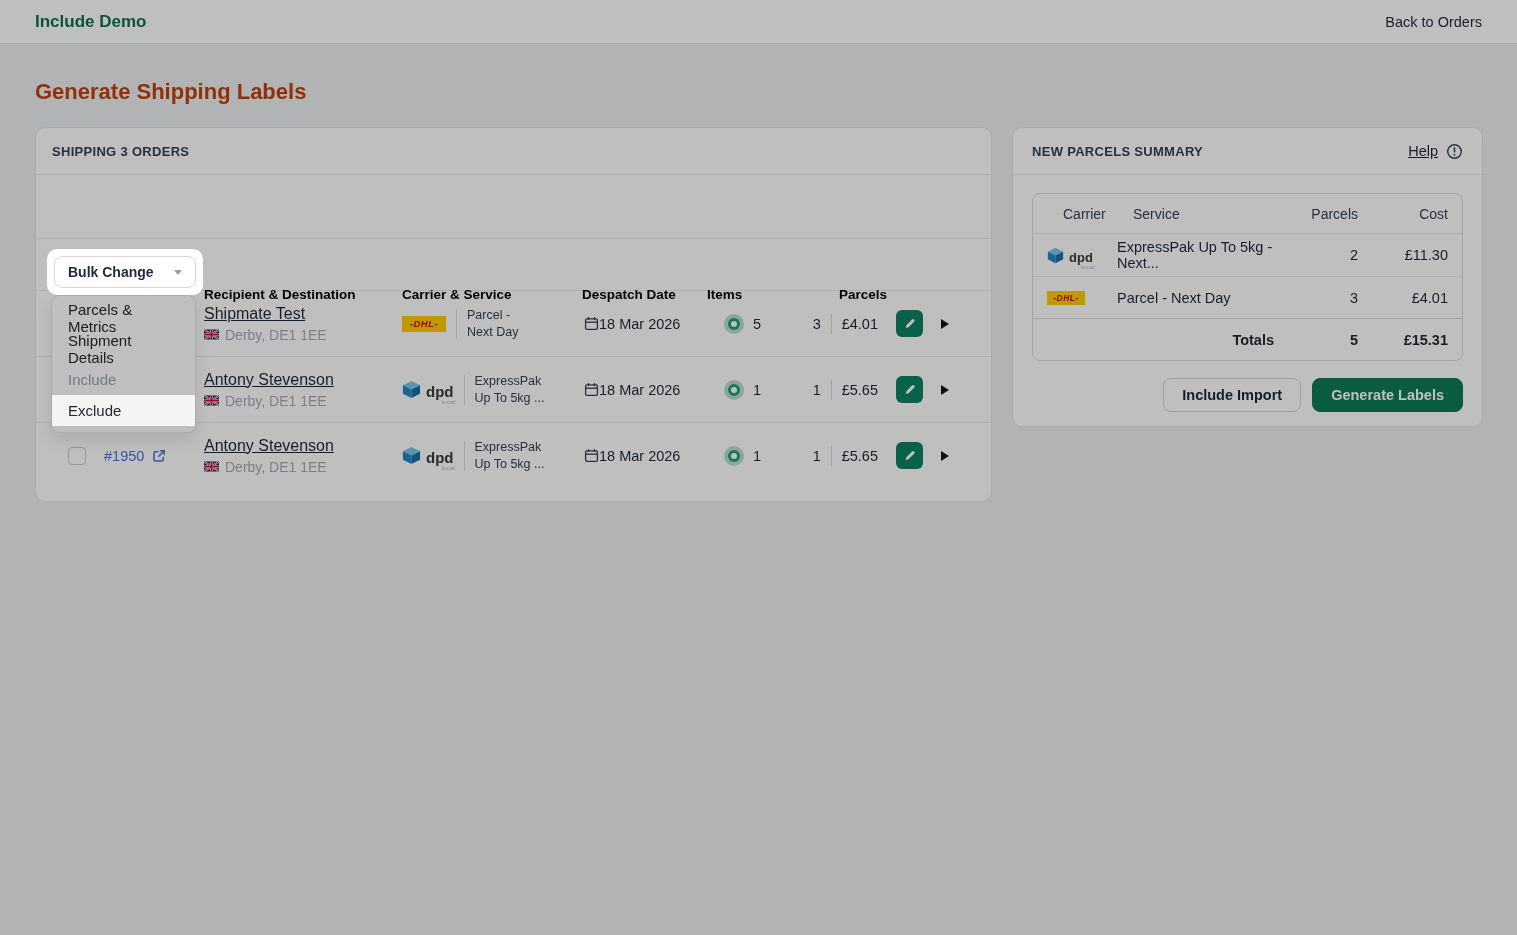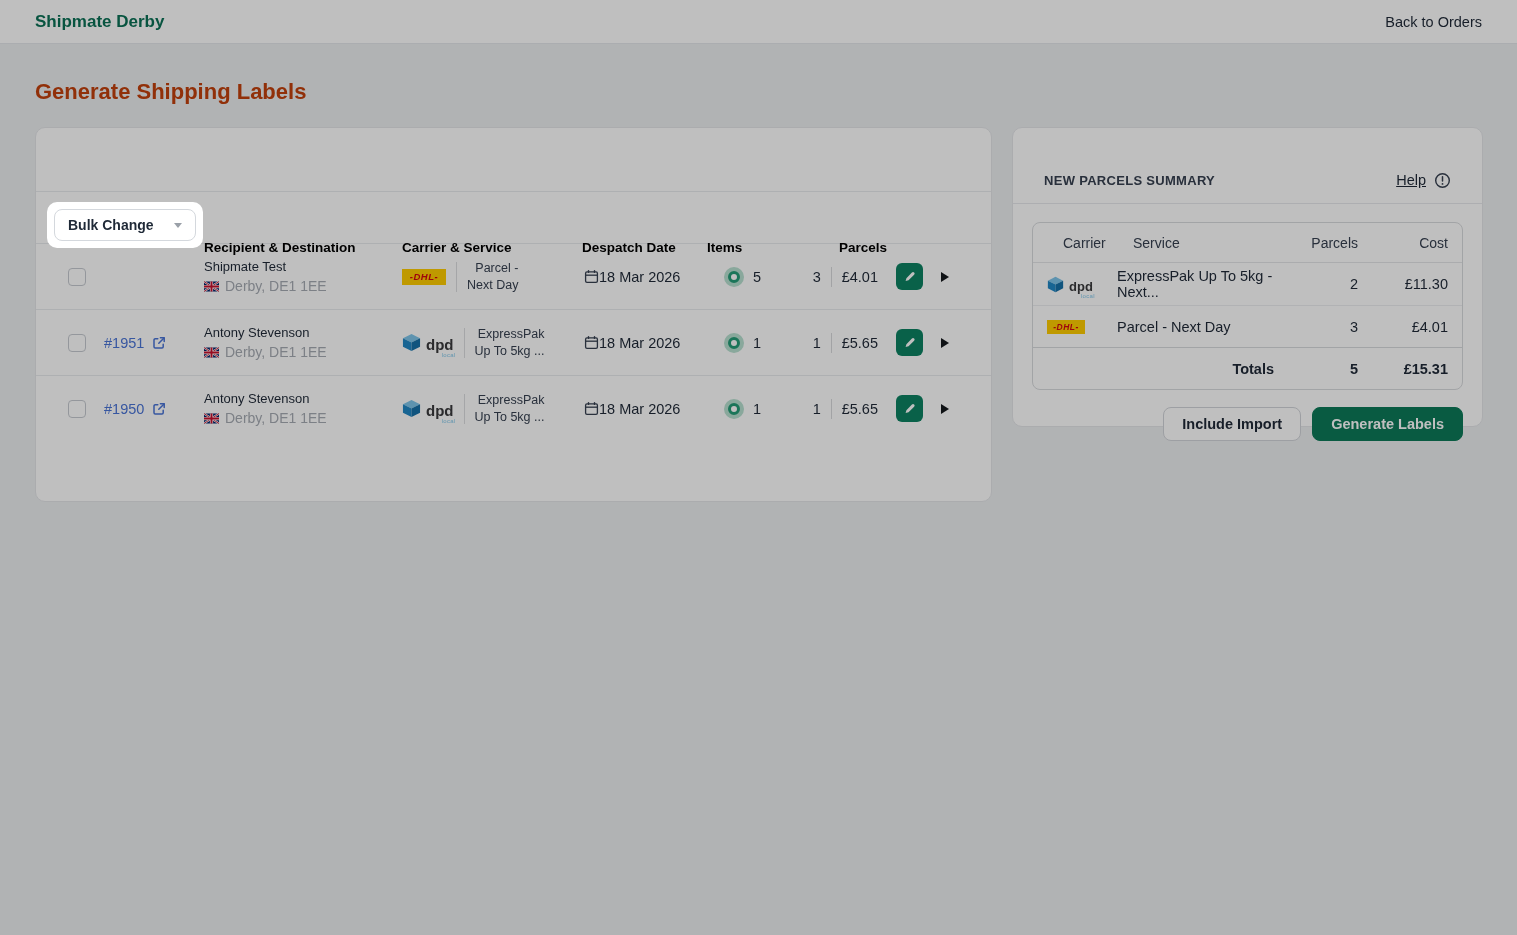--- a/index.html
+++ b/index.html
@@ -23,21 +23,21 @@
   .page-title { font-size:22px; font-weight:bold; color:#c2410c; padding:35px 35px 0 35px; }
 
   
   .panel { position:absolute; background:#fff; border:1px solid #e4e6e9; border-radius:10px; }
   .orders-panel { left:35px; top:127px; width:957px; height:375px; }
   .summary-panel { left:1012px; top:127px; width:471px; height:300px; }
   .panel-hd {
     height:47px; border-bottom:1px solid #e7e9ec; display:flex; align-items:center;
     justify-content:space-between; padding:0 16px; border-radius:10px 10px 0 0;
   }
-  .summary-panel .panel-hd { padding:0 31px;margin-top:29px; }
+  .summary-panel .panel-hd { padding:0 19px; }
   .panel-title { font-size:13px; font-weight:bold; color:#374151; letter-spacing:.3px; text-transform:uppercase; }
   .panel-body { position:relative; }
 
   
   .overlay { position:fixed; inset:0; background:rgba(0,0,0,0.25); z-index:50; }
   .bulk-wrap {
     position:absolute; left:11px; top:11px; z-index:60;
     background:#ffffff; padding:7px; border-radius:10px; display:inline-block;
   }
   .bulk-btn {
@@ -62,27 +62,27 @@
   .orow {
     display:grid; grid-template-columns:48px 104px 198px 180px 125px 70px 1fr;
     align-items:center; padding:0 16px; height:66px; border-top:1px solid #e9ebee;
   }
   .orow.hdr { height:52px; border-top:1px solid #e9ebee; }
   .oh { font-size:13.5px; font-weight:bold; color:#000000;margin-top:48px; }
   .oh-parcels { justify-self:end; padding-right:88px; }
   .checkbox { width:18px; height:18px; border:1.5px solid #c6cad0; border-radius:4px; background:#fff; margin-left:16px; cursor:pointer; }
   .order-cell { padding-left:4px; display:flex; align-items:center; gap:8px; }
   .order-link { font-size:14.5px; color:#4a74d6; cursor:pointer; }
-  .name { font-size:13px; color:#1f2937; }
+  .name { font-size:16px; color:#1f2937;text-decoration:underline; }
   .dest-line { display:flex; align-items:center; gap:6px; margin-top:4px; }
   .dest { font-size:14px; color:#a6abb3;text-align:center; }
   .carrier-cell { display:flex; align-items:center; }
   .vdiv { width:1px; height:30px; background:#dcdee1; margin:0 10px; }
   .vdiv-sm { width:1px; height:20px; background:#d8dadd; }
-  .service { font-size:12.5px; color:#374151; line-height:1.3;text-align:right; }
+  .service { font-size:12.5px; color:#374151; line-height:1.3; }
   .date-cell { display:flex; align-items:center; font-size:14.5px; color:#1f2937; padding-left:2px; }
   .items-cell { display:flex; align-items:center; gap:9px; padding-left:17px; font-size:14.5px; color:#1f2937; }
   .ring-outer { width:20px; height:20px; border-radius:50%; background:#b7e0d0; display:flex; align-items:center; justify-content:center; }
   .ring-inner { width:12px; height:12px; border-radius:50%; border:3px solid #259d77; background:#fff; }
   .parcels-cell { display:flex; align-items:center; justify-content:flex-end; gap:10px; padding-right:26px; font-size:14.5px; color:#1f2937; }
   .edit-btn {
     width:27px; height:27px; border:none; border-radius:6px; background:#0d8262;
     display:flex; align-items:center; justify-content:center; margin-left:8px; cursor:pointer;
   }
   .expander { width:0; height:0; border-top:5.5px solid transparent; border-bottom:5.5px solid transparent; border-left:8px solid #15181c; margin-left:8px; cursor:pointer; }
@@ -117,27 +117,30 @@
   .btn-primary { background:#0c7a58; border:1px solid #0c7a58; color:#ffffff; }
   .help-cluster { display:flex; align-items:center; gap:8px; }
   .help-link { font-size:14.5px; color:#1f2937; text-decoration:underline; cursor:pointer; }
 
   .icon { display:inline-flex; flex:none; }
 </style>
 </head>
 <body>
 
 <div class="topbar">
-  <div class="brand">Shipmate Derby</div>
+  <div class="brand">Include Demo</div>
   <div class="back-link">Back to Orders</div>
 </div>
 
 <h1 class="page-title">Generate Shipping Labels</h1>
 
 <div class="panel orders-panel">
+  <div class="panel-hd">
+    <span class="panel-title">SHIPPING 3 ORDERS</span>
+  </div>
   <div class="panel-body">
 
     <div class="otable">
       <div class="orow hdr">
         <span class="oh"></span>
           <span class="oh"></span>
         <span class="oh">Recipient &amp; Destination</span>
         <span class="oh">Carrier &amp; Service</span>
         <span class="oh">Despatch Date</span>
         <span class="oh">Items</span>
@@ -357,20 +360,26 @@
       </div>
     </div>
 
     <div class="bulk-wrap">
       <div class="bulk-btn">
         <span>Bulk Change</span>
         <span class="caret-down"></span>
       </div>
     </div>
 
+    <div class="bulk-menu">
+      <div class="menu-item">Parcels &amp; Metrics</div>
+      <div class="menu-item">Shipment Details</div>
+      <div class="menu-item disabled">Include</div>
+      <div class="menu-item spotlight">Exclude</div>
+    </div>
 
   </div>
 </div>
 
 <div class="panel summary-panel">
   <div class="panel-hd">
     <span class="panel-title">NEW PARCELS SUMMARY</span>
     <span class="help-cluster">
       <span class="help-link">Help</span>
       <span class="icon">

